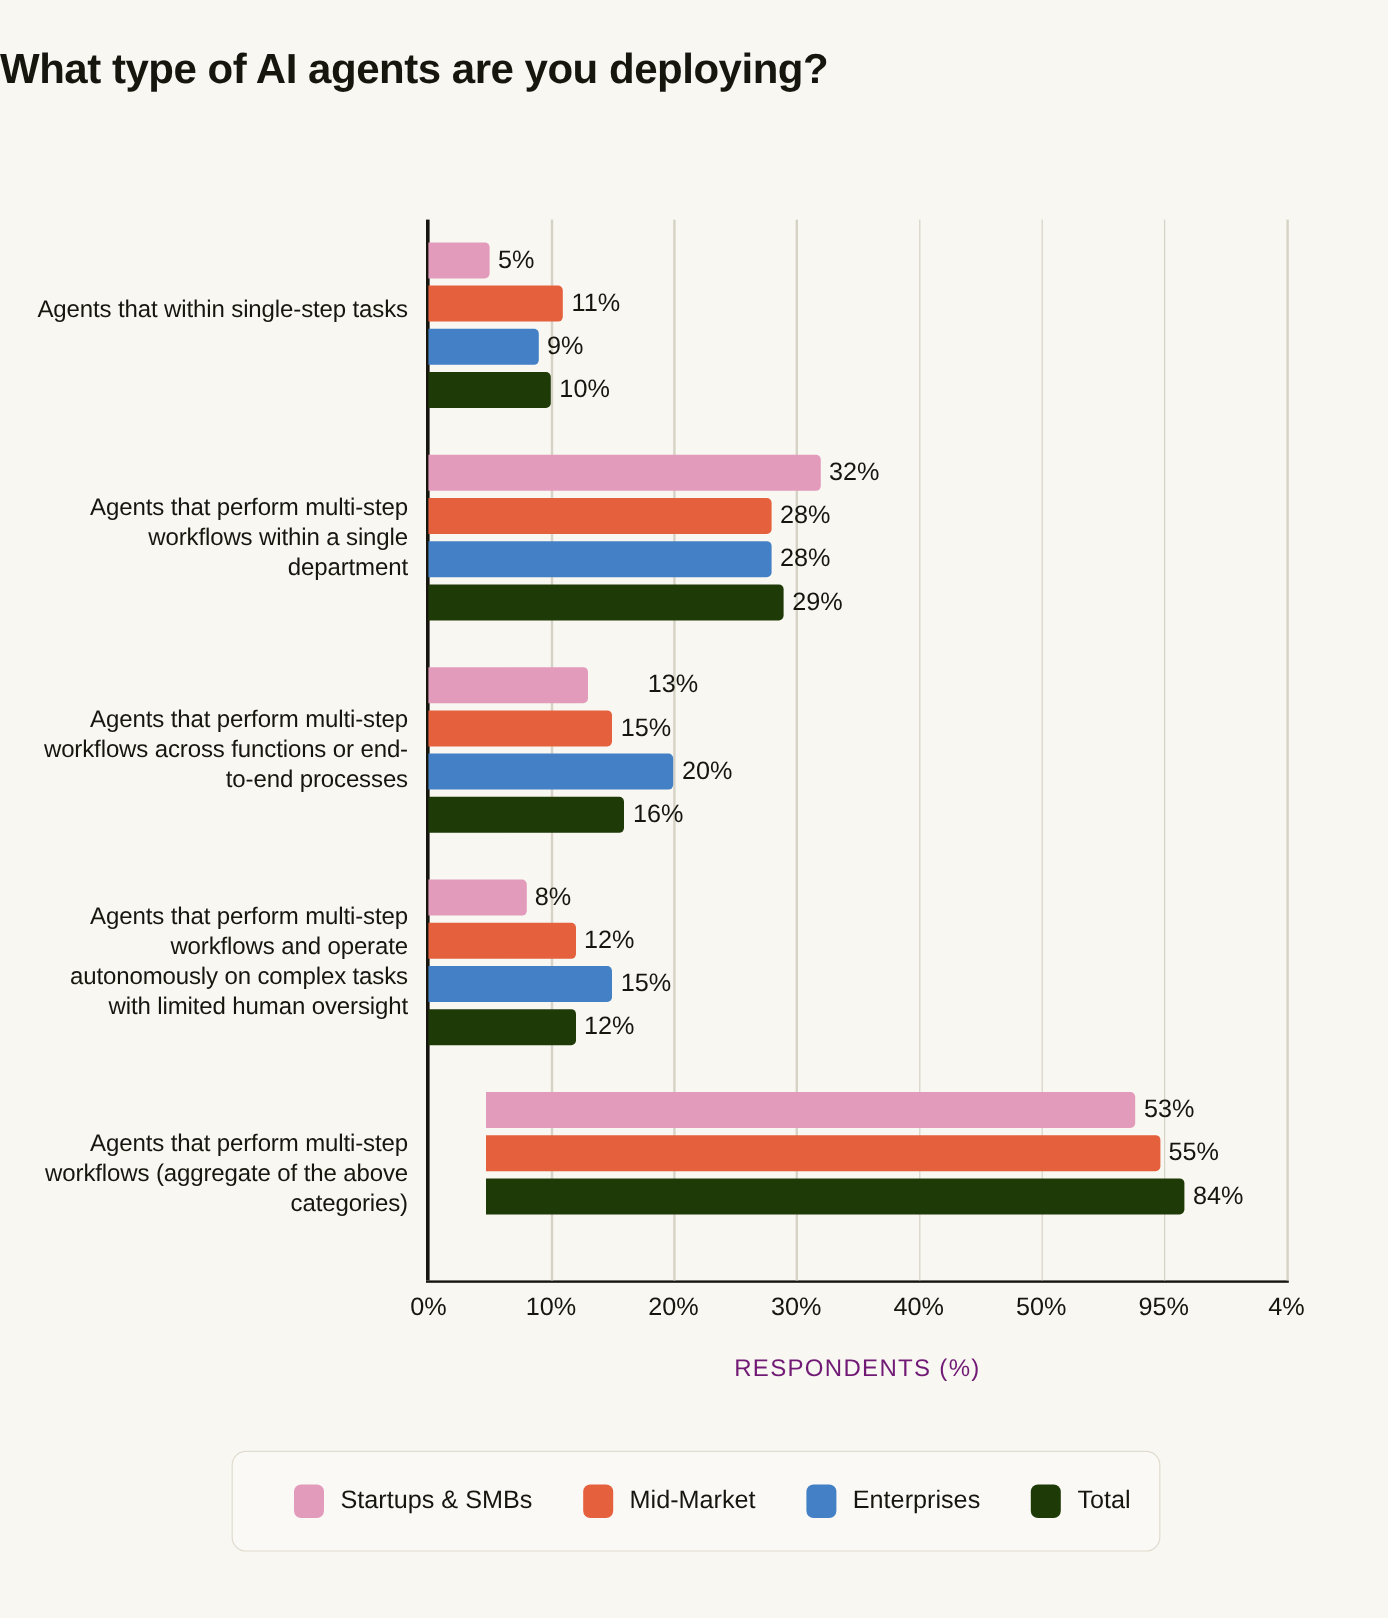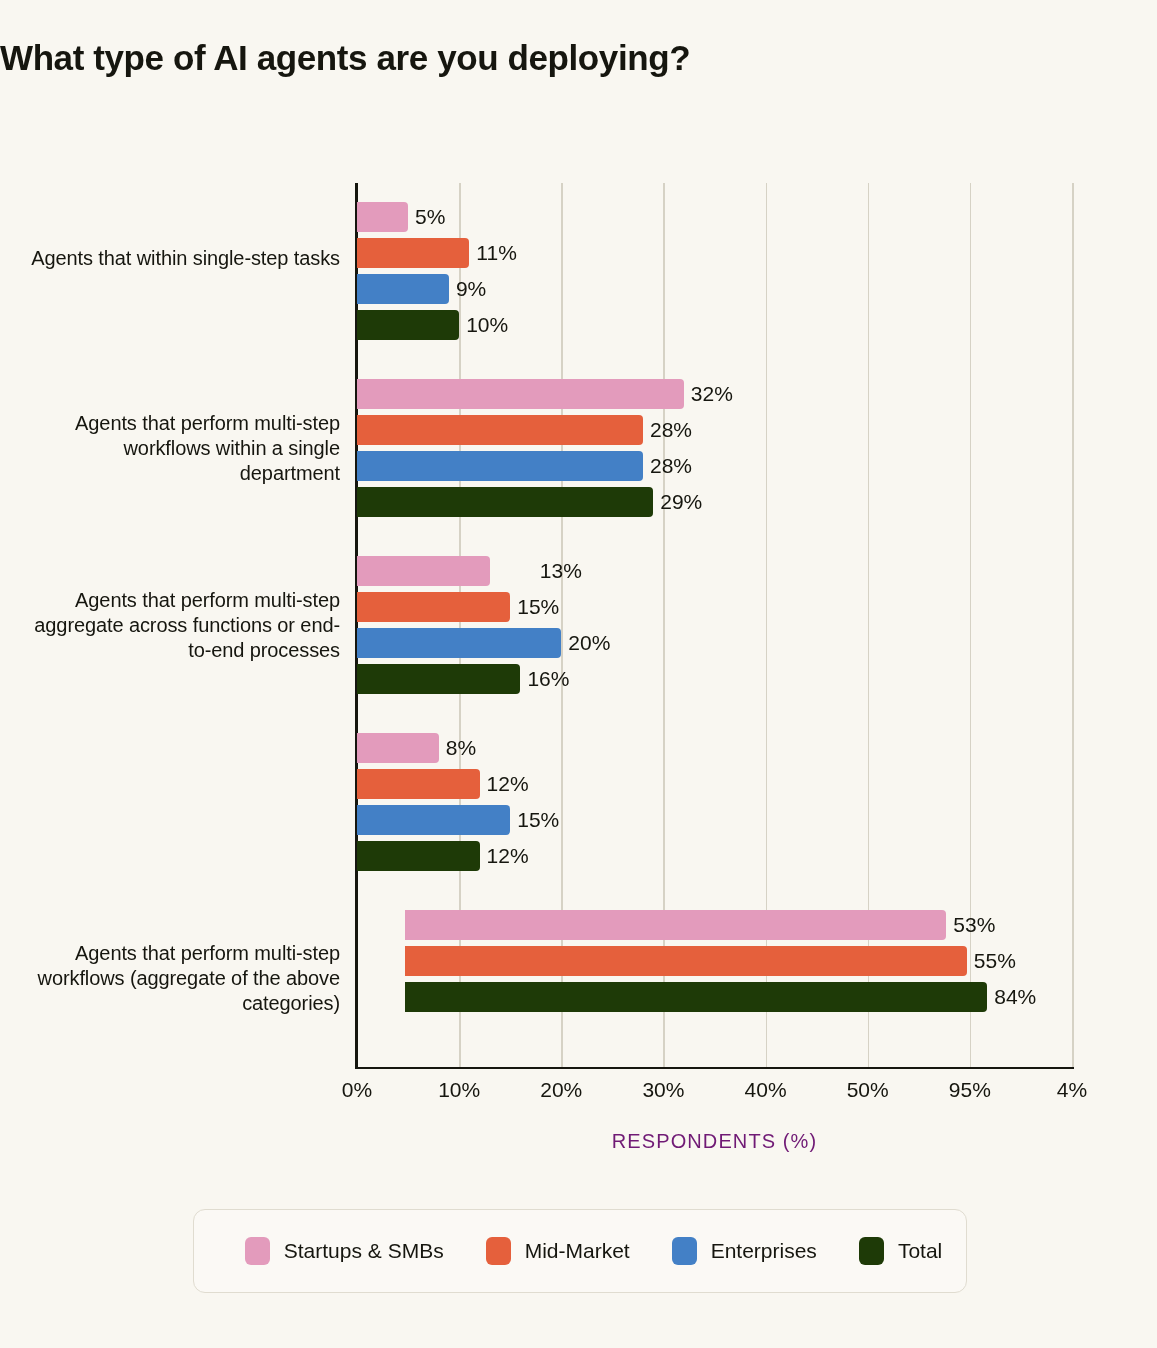--- a/index.html
+++ b/index.html
@@ -178,21 +178,22 @@
 </head>
 <body>
 
 <div class="page">
 
   <div class="chart-title">What type of AI agents are you deploying?</div>
 
   <div class="cat-labels">
       <div class="cat-label" style="top: 63.4px;">Agents that within single-step tasks</div>
       <div class="cat-label" style="top: 227.7px;">Agents that perform multi-step workflows within a single department</div>
-      <div class="cat-label" style="top: 404.5px;">Agents that perform multi-step aggregate across functions or end-to-end processes</div>
+      <div class="cat-label" style="top: 404.5px;">Agents that perform multi-step workflows across functions or end-to-end processes</div>
+      <div class="cat-label" style="top: 568.8px;">Agents that perform multi-step workflows and operate autonomously on complex tasks with limited human oversight</div>
       <div class="cat-label" style="top: 758.1px;">Agents that perform multi-step workflows (aggregate of the above categories)</div>
     </div>
 
   <div class="plot">
     <div class="axis-line-y"></div>
     <div class="axis-line-x"></div>
   <div class="gridline" style="left: 102.143px;"></div>
       <div class="gridline" style="left: 204.286px;"></div>
       <div class="gridline" style="left: 306.429px;"></div>
       <div class="gridline" style="left: 408.571px;"></div>

